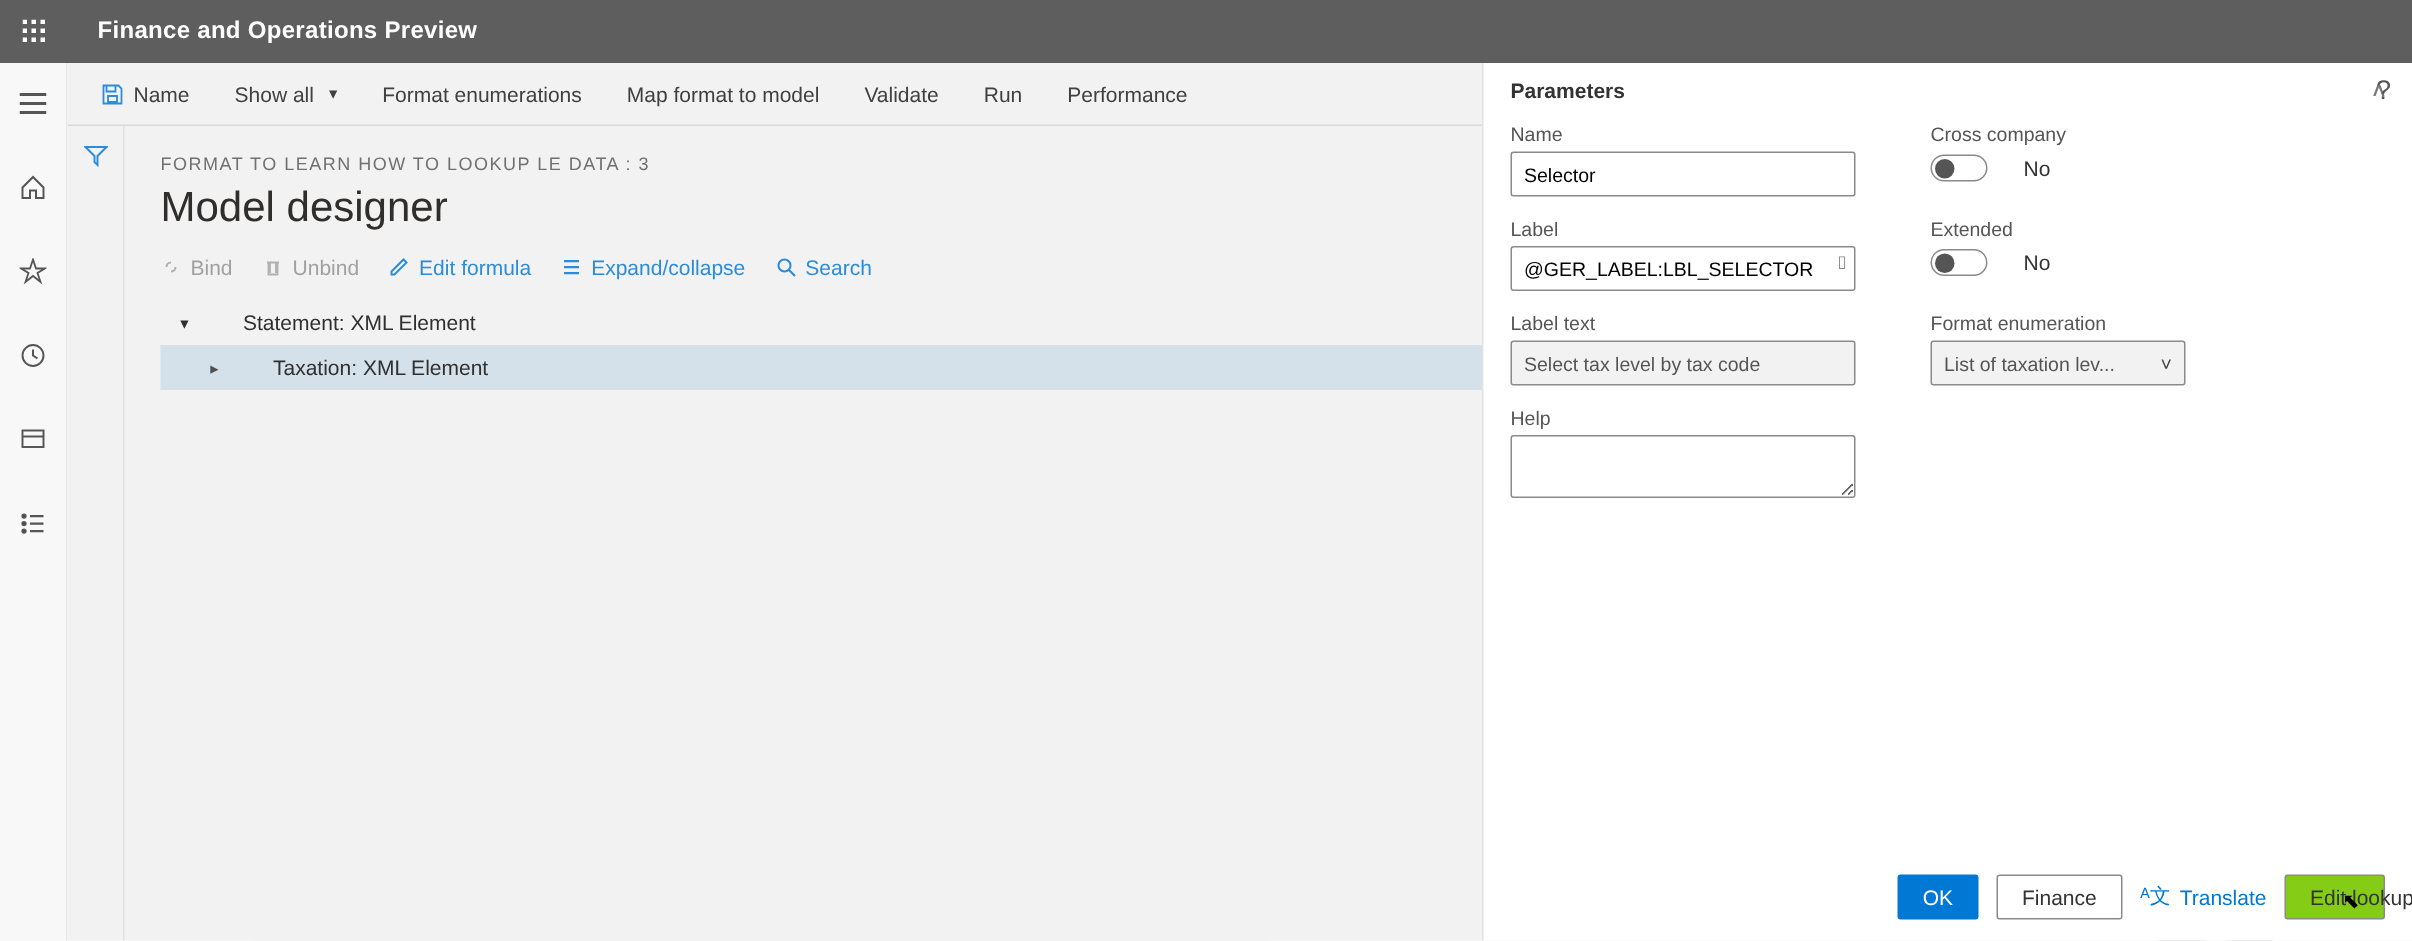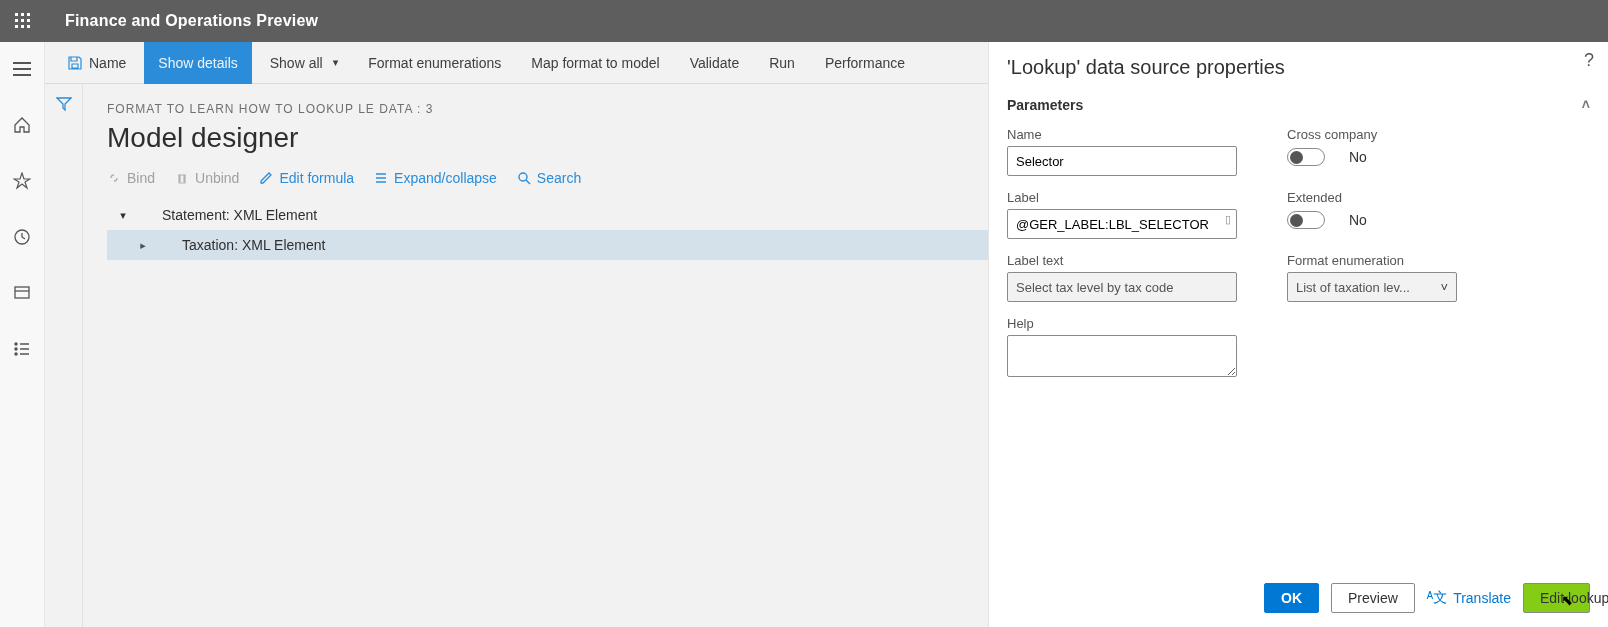--- a/index.html
+++ b/index.html
@@ -87,21 +87,21 @@
   .toggle { width: 38px; height: 18px; border: 1px solid #8a8a8a; border-radius: 18px; position: relative; background: #fff; }
   .toggle .knob { position: absolute; left: 2px; top: 1.5px; width: 13px; height: 13px; border-radius: 50%; background: #555; }
   .toggle-val { font-size: 14px; color: #333; }
 
   .select-like { display: flex; align-items: center; justify-content: space-between; padding: 0 8px; }
   .select-like .sval { white-space: nowrap; overflow: hidden; text-overflow: ellipsis; max-width: 140px; }
   .select-like .dd { color: #444; }
 
   .panel-footer { margin-top: auto; display: flex; justify-content: flex-end; align-items: center; gap: 12px; padding-top: 16px; }
   .btn { height: 30px; padding: 0 16px; border: 1px solid #8a8a8a; background: #fff; border-radius: 2px; font-size: 14px; color: #333; display: inline-flex; align-items: center; }
-  .btn.primary { background: #0078d4; border-color: #0078d4; color: #fff; font-weight: 700; }
+  .btn.primary { background: #0078d4; border-color: #0078d4; color: #fff; font-weight: 400; }
   .btn.edit { background: #84cc16; }
   .linkbtn { color: #0078d4; font-size: 14px; display: inline-flex; align-items: center; gap: 6px; }
   .cursor-icon { font-size: 14px; color: #000; position: relative; top: 2px; }
 </style>
 </head>
 <body>
 
 <div class="topbar">
   <div class="waffle-btn">
     <svg width="16" height="16" viewBox="0 0 16 16">
@@ -171,23 +171,20 @@
   <div class="main">
     <div class="overlay"></div>
 
     <div class="cmdbar">
       <div class="cmd">
         <svg class="save-icon" viewBox="0 0 16 16">
             <path d="M2 2 H12 L14 4 V14 H2 Z M4 2 V6 H10 V2 M5 9 H11 V13 H5 Z" fill="none" stroke="#2e95e6" stroke-width="1.2"></path>
           </svg>
         <span>Name</span>
       </div>
-      <div class="cmd show-details">
-          <span>Show details</span>
-        </div>
       <div class="cmd">
           <span>Show all</span>
           <span class="chev">▾</span>
         </div>
       <div class="cmd">
           <span>Format enumerations</span>
         </div>
       <div class="cmd">
           <span>Map format to model</span>
         </div>
@@ -313,21 +310,20 @@
                 </svg>
               </div>
             <span class="enabled-lbl">Enabled</span>
           </div>
         </div>
       </div>
     </div>
 
     <div class="panel">
       <div class="panel-help"><span>?</span></div>
-      <div class="panel-title">'Lookup' data source properties</div>
       <div class="section-head">
         <span>Parameters</span>
         <span class="chev2">˄</span>
       </div>
 
       <div class="formgrid">
         <div class="fld">
           <label>Name</label>
           <input type="text" value="Selector" style="">
         </div>
@@ -376,21 +372,21 @@
           <label>Help</label>
           <textarea value="" style=""></textarea>
         </div>
       </div>
 
       <div class="panel-footer">
         <button class="btn primary">
             <span>OK</span>
           </button>
         <button class="btn">
-            <span>Preview</span>
+            <span>Finance</span>
           </button>
         <span class="linkbtn">
             <span>ᴬ文</span>
             <span>Translate</span>
           </span>
         <button class="btn edit">
             <span>Edit lookup</span>
             <span class="cursor-icon" style="margin-left:-48px">⬉</span>
           </button>
       </div>

